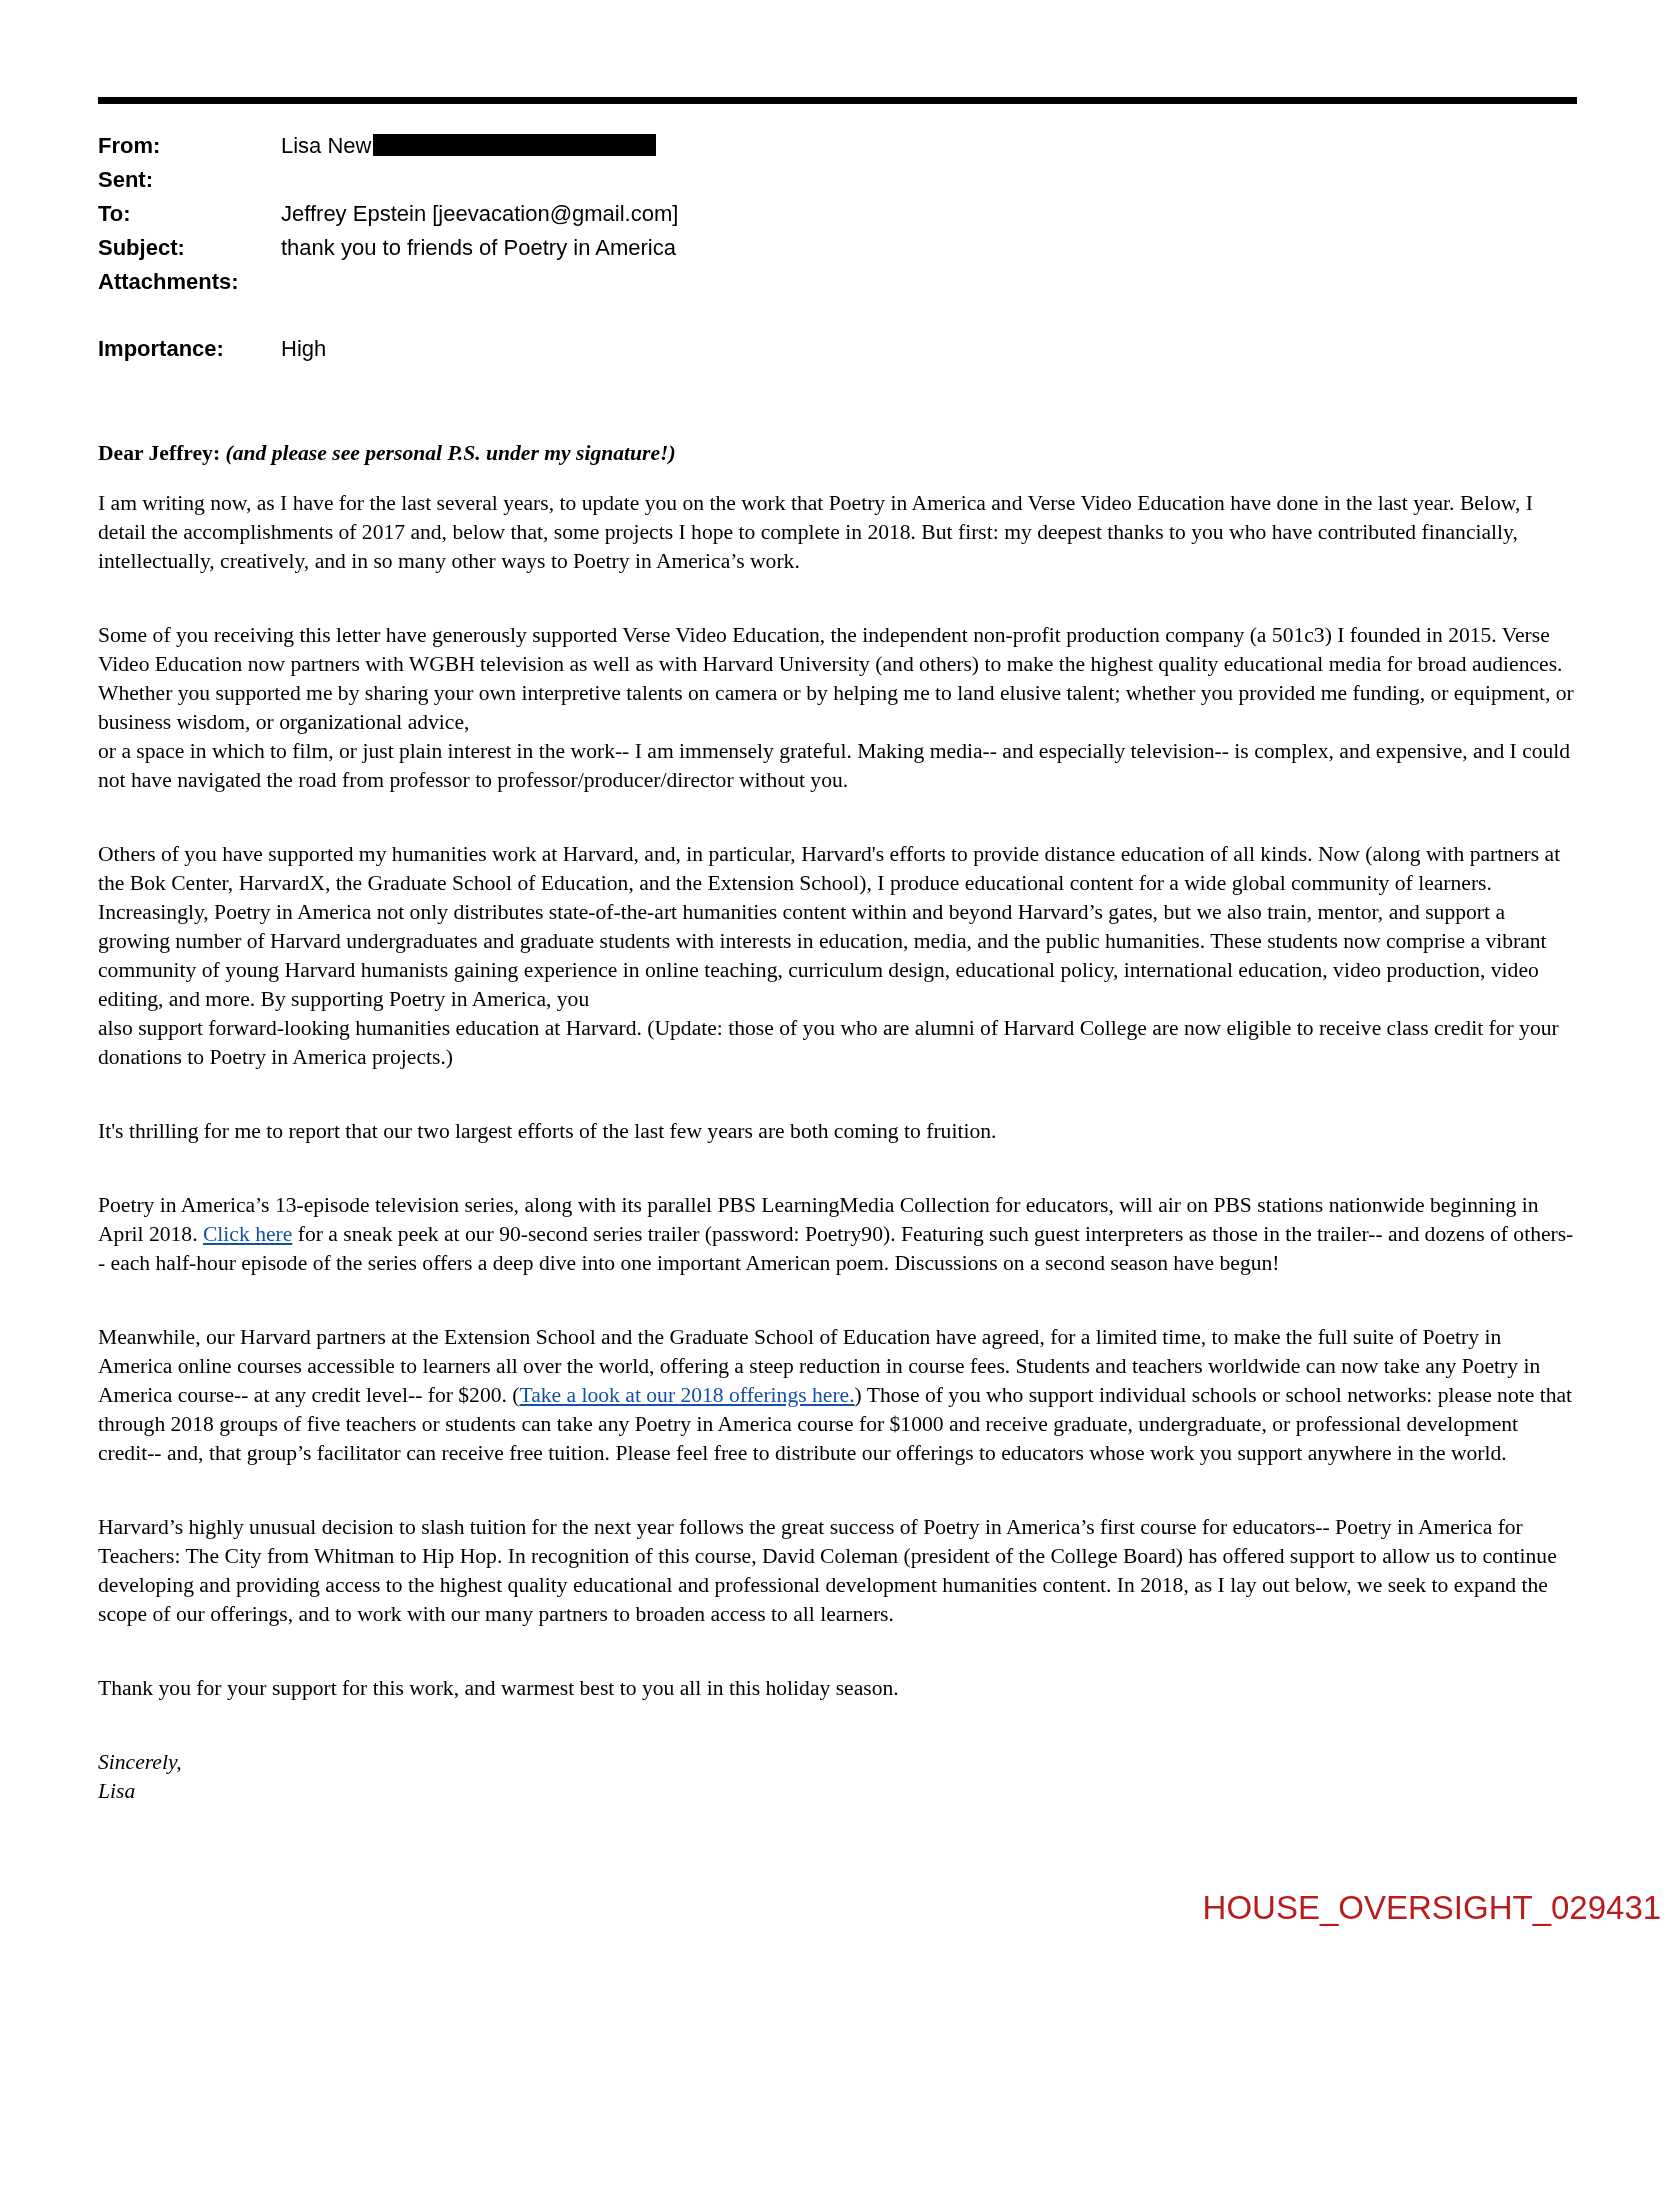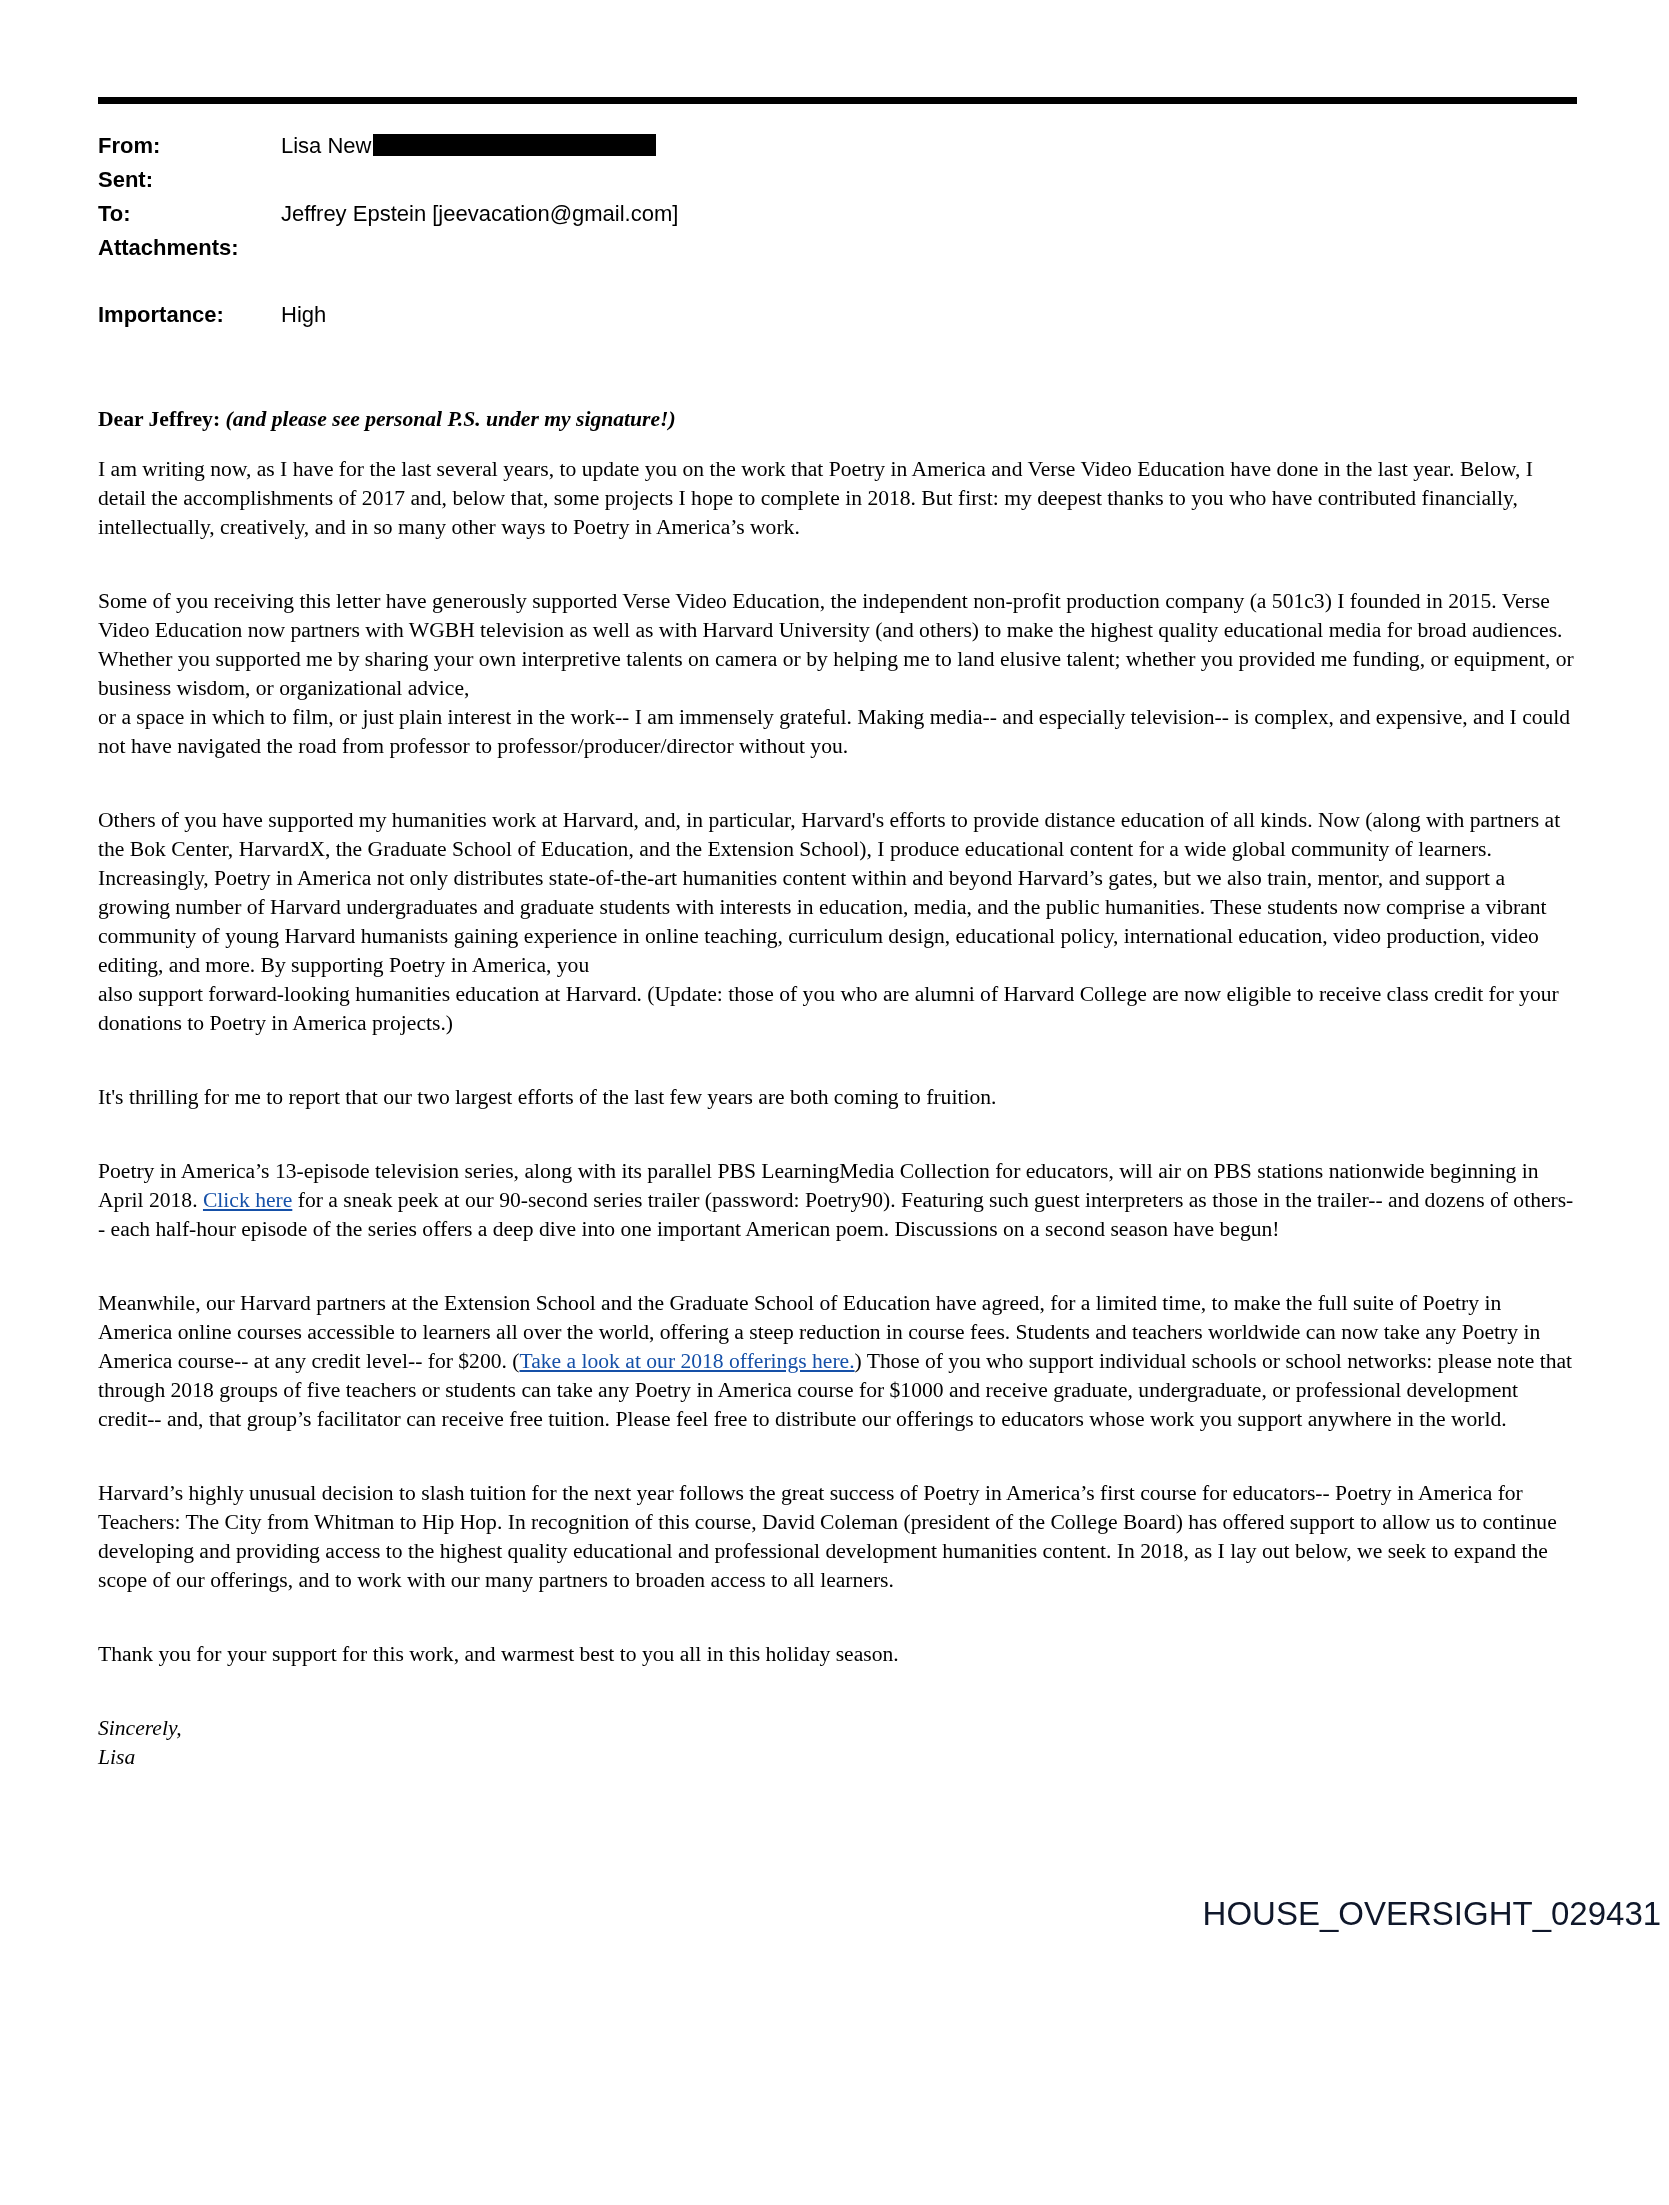--- a/index.html
+++ b/index.html
@@ -74,43 +74,47 @@
     font-style: italic;
   }
   a.link {
     color: var(--link-color, #1550a8);
     text-decoration: underline;
     cursor: pointer;
   }
   .footer-id {
     position: absolute;
     right: 7.9px;
-    bottom: 0;
+    bottom: 6px;
     font-family: "Liberation Sans", sans-serif;
     font-size: 33px;
-    color: #0f172a;
+    color: #b91c1c;
     white-space: nowrap;
   }
 </style>
 </head>
 <body>
 
 <div class="page">
   <div class="top-rule"></div>
   <div class="email-headers">
       <div class="hdr-row">
         <span class="hdr-label">From:</span>
         <span class="hdr-value"><span>Lisa New</span><span class="redaction-bar"></span></span>
       </div>
       <div class="hdr-row">
         <span class="hdr-label">Sent:</span>
       </div>
       <div class="hdr-row">
         <span class="hdr-label">To:</span>
         <span class="hdr-value"><span>Jeffrey Epstein [jeevacation@gmail.com]</span></span>
+      </div>
+      <div class="hdr-row">
+        <span class="hdr-label">Subject:</span>
+        <span class="hdr-value"><span>thank you to friends of Poetry in America</span></span>
       </div>
       <div class="hdr-row">
         <span class="hdr-label">Attachments:</span>
       </div>
       <div class="hdr-row gap-above">
         <span class="hdr-label">Importance:</span>
         <span class="hdr-value"><span>High</span></span>
       </div>
     </div>
   <div class="email-body">

